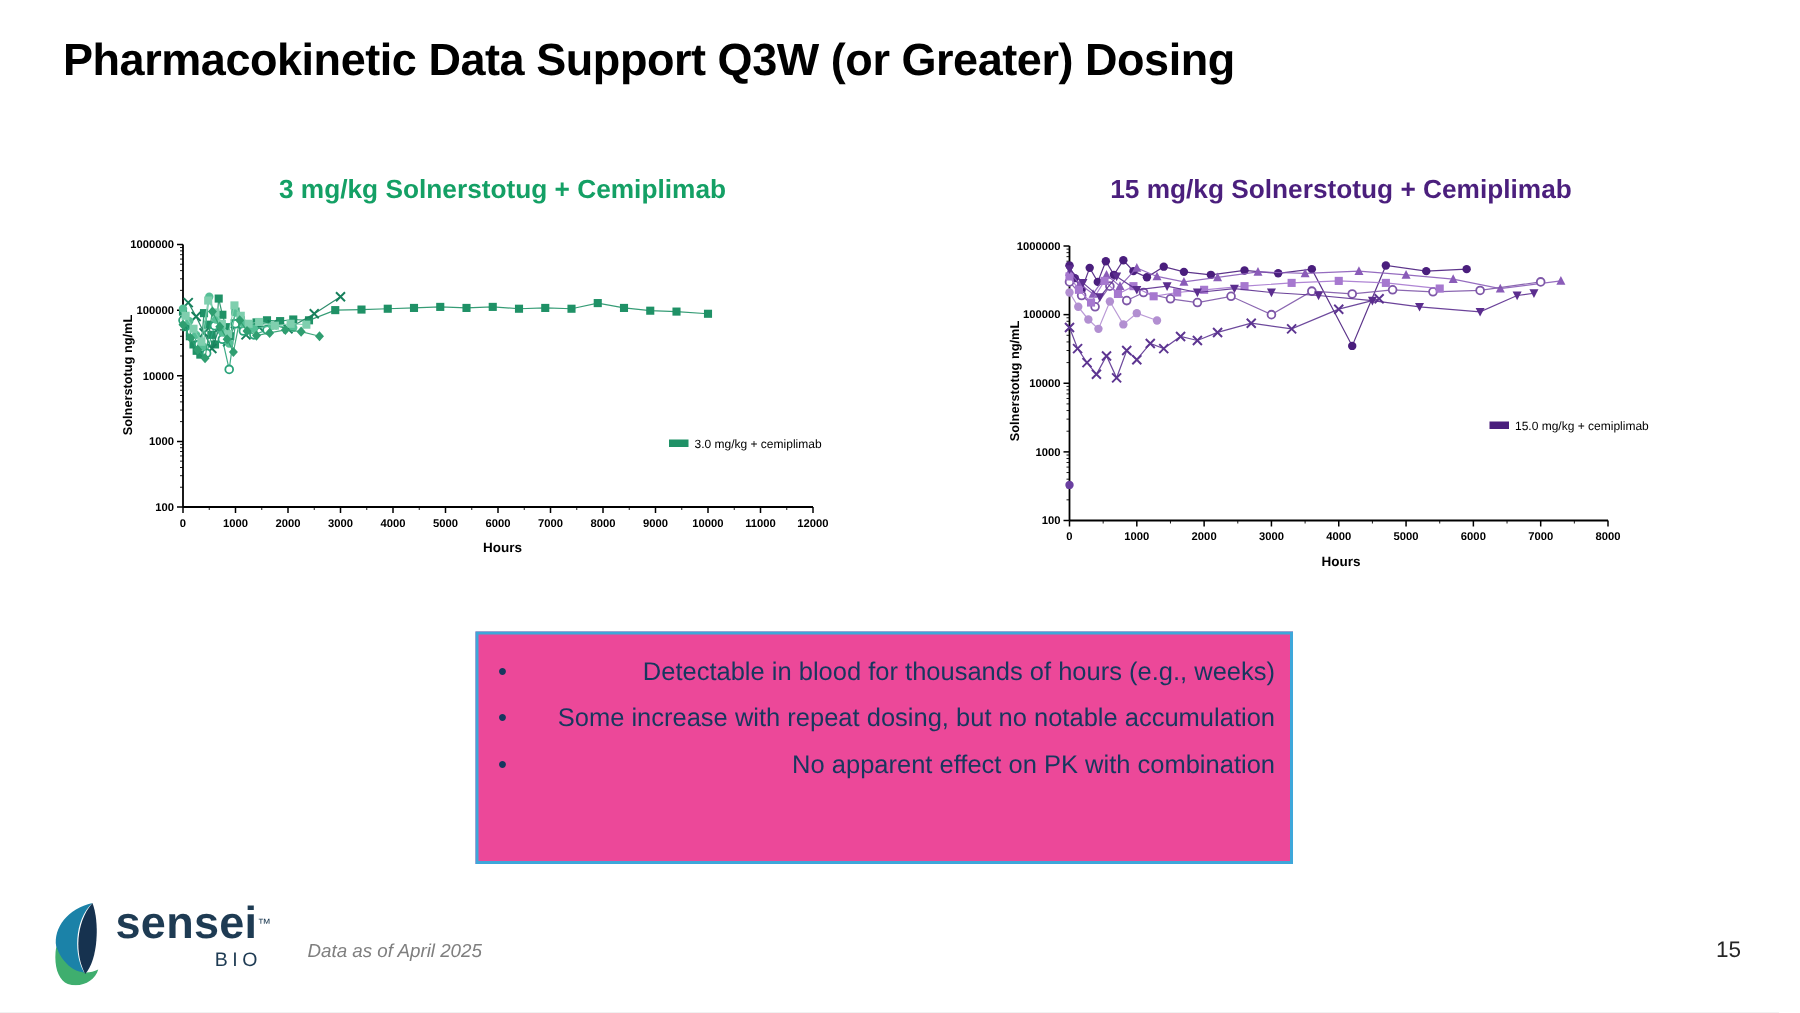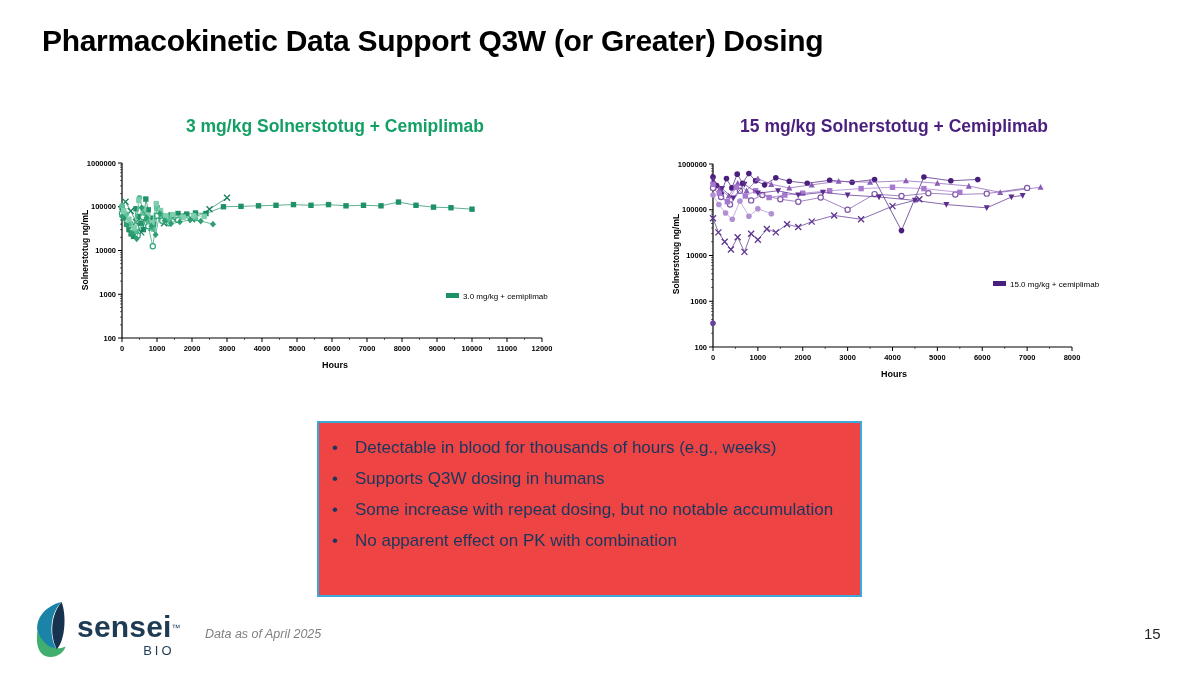--- a/index.html
+++ b/index.html
@@ -8,26 +8,26 @@
   .slide-title{position:absolute;left:42px;top:24px;font-size:30px;font-weight:bold;
                letter-spacing:-0.3px;color:#000;}
   .chart-panel{position:absolute;}
   .chart-title{height:24px;text-align:center;font-size:17.5px;font-weight:bold;}
   .chart-title.green{color:#14a065;}
   .chart-title.purple{color:#4b1f7d;}
   .chart-svg{display:block;margin-top:8px;}
   .ylabel{position:absolute;white-space:nowrap;font-size:8.5px;font-weight:bold;
           transform:translate(-50%,-50%) rotate(-90deg);}
   .xlabel{position:absolute;width:100%;text-align:center;font-size:9px;font-weight:bold;}
-  .callout{position:absolute;left:317px;top:421px;width:545px;height:176px;box-sizing:border-box;
-           background:#ef4444;border:2px solid #3ea7da;color:#17375e;}
+  .callout{position:absolute;left:317px;top:421px;width:545px;height:155px;box-sizing:border-box;
+           background:#ec4899;border:2px solid #3ea7da;color:#17375e;text-align:right;}
   .callout ul{margin:9px 0 0 0;padding:0;list-style:none;}
   .callout li{position:relative;padding-left:36px;padding-right:10px;font-size:17px;line-height:1.83;}
   .callout li::before{content:"\2022";position:absolute;left:13px;top:0;}
-  .footer-logo{position:absolute;left:33px;top:601px;display:flex;align-items:flex-end;}
+  .footer-logo{position:absolute;left:33px;top:601px;display:flex;align-items:flex-start;}
   .logo-mark{width:36px;height:56px;margin-right:8px;}
   .brand{line-height:1;}
   .brand-name{font-size:30px;font-weight:bold;color:#1e3b53;letter-spacing:0.2px;}
   .brand-tm{font-size:9px;vertical-align:super;color:#1e3b53;}
   .brand-sub{font-size:13px;letter-spacing:3px;color:#1e3b53;text-align:right;margin-top:2px;padding-right:6px;}
   .footer-note{position:absolute;left:205px;top:627px;font-size:12.5px;color:#7f7f7f;font-style:italic;}
   .page-number{position:absolute;left:1144px;top:625px;font-size:15px;color:#262626;}
 </style>
 </head>
 <body>
@@ -427,21 +427,20 @@
         <circle cx="65" cy="175.27798725058665" r="2.8" fill="#6a3fa0"></circle>
         <rect x="345" y="133" width="13" height="5" fill="#4a1e7d"></rect>
         <text x="362" y="138.5" font-size="8" fill="#000">15.0 mg/kg + cemiplimab</text>
       </svg>
     <div class="xlabel" style="top:253px;">Hours</div>
   </div>
 
   <div class="callout">
     <ul>
       <li>Detectable in blood for thousands of hours (e.g., weeks)</li>
-      <li>Supports Q3W dosing in humans</li>
       <li>Some increase with repeat dosing, but no notable accumulation</li>
       <li>No apparent effect on PK with combination</li>
     </ul>
   </div>
 
   <div class="footer-logo">
     <svg class="logo-mark" viewBox="0 0 36 58">
       <path fill="#1b82a8" d="M29,1 C12,5 2,18 4,31 C6,42 14,49 24,50 C16,38 16,13 29,1 Z"></path>
       <path fill="#3fae6e" d="M4,31 C9,45 21,53 33,47 C31,55 21,60 12,57 C5,54 2,44 4,31 Z"></path>
       <path fill="#16324f" d="M24,50 C17,37 17,15 29,1 C34,14 33,40 24,50 Z"></path>

